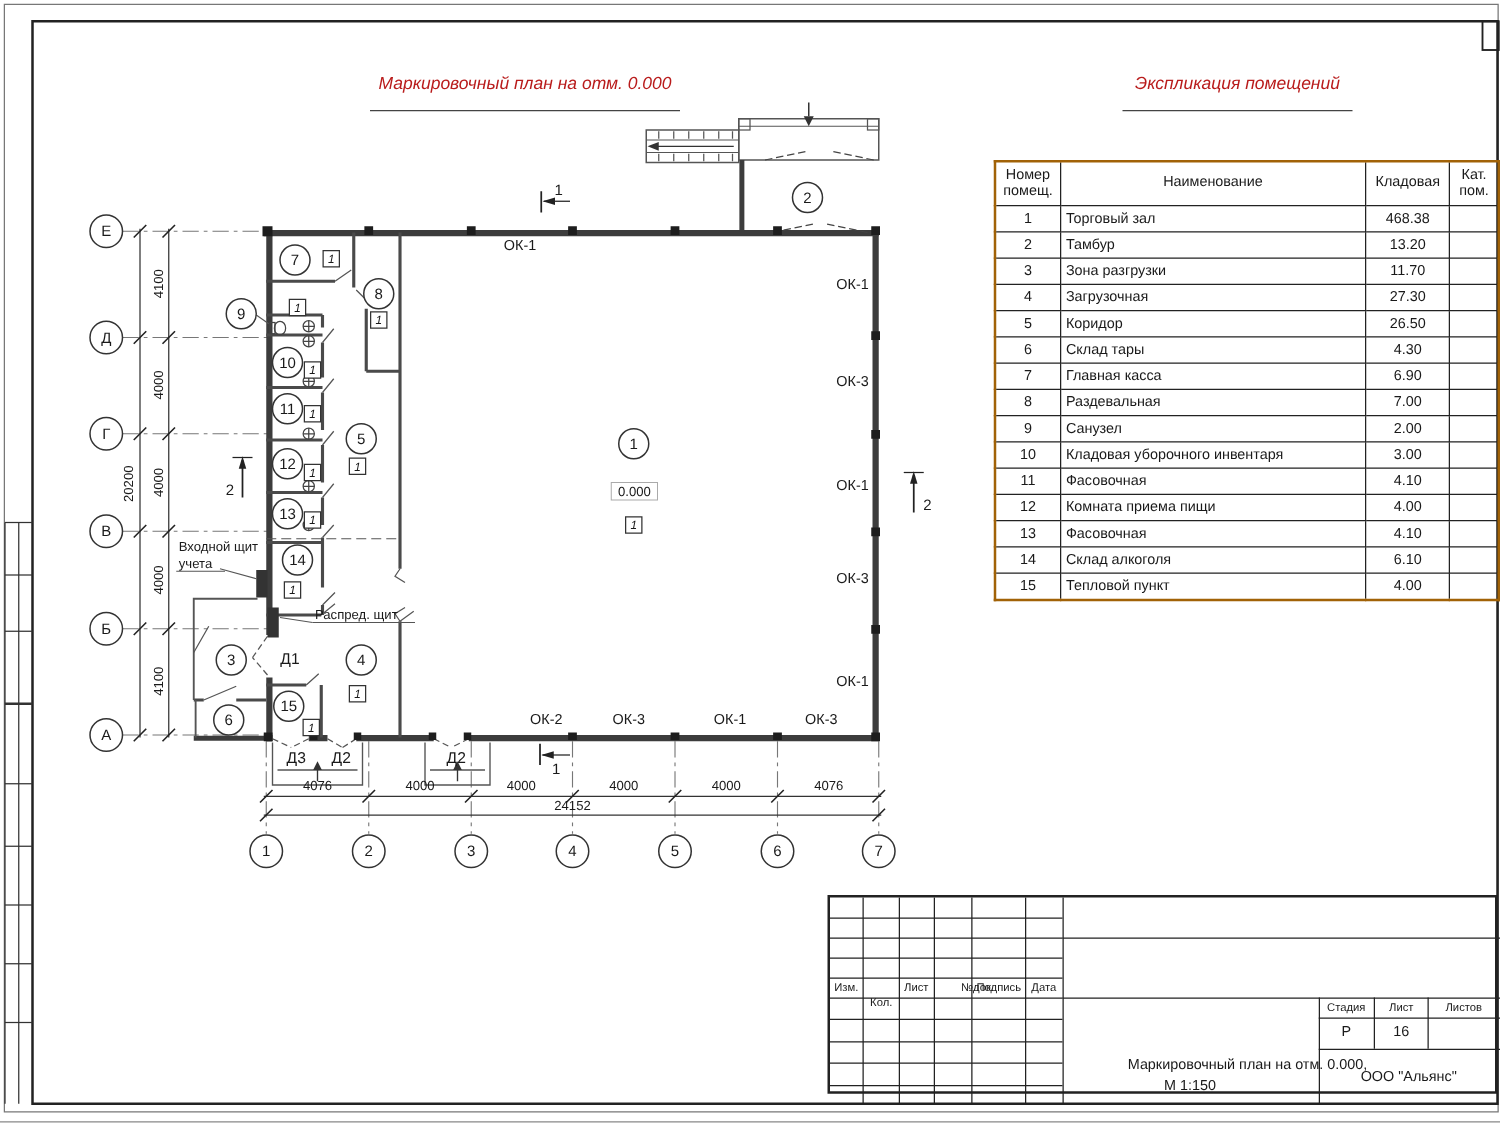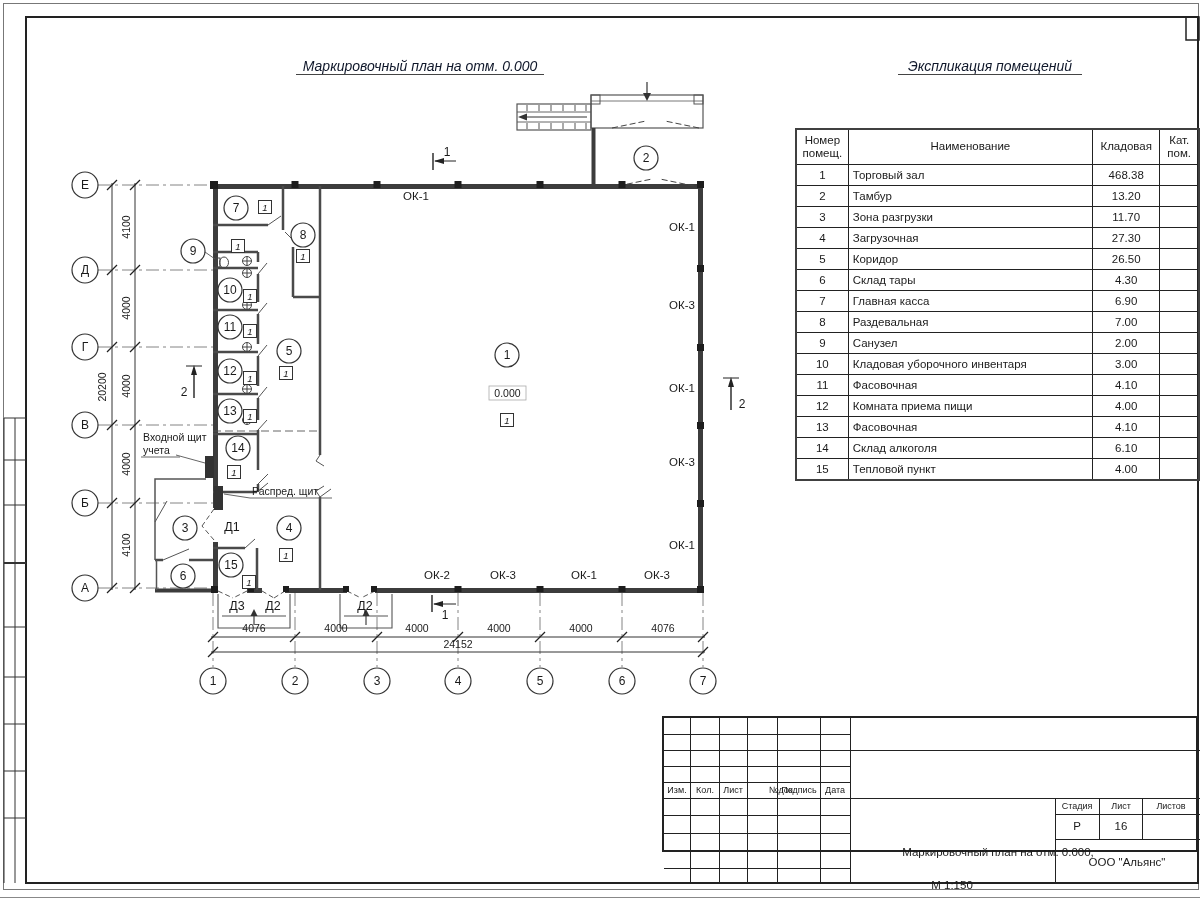--- a/index.html
+++ b/index.html
@@ -1,34 +1,34 @@
 <!DOCTYPE html>
 <html><head>
 <meta charset="utf-8">
 <style>
   html,body{margin:0;padding:0;background:#e8e8e8;}
   .page{position:relative;width:1200px;height:900px;background:#fff;overflow:hidden;
         font-family:"Liberation Sans","DejaVu Sans",sans-serif;color:#1a1a1a;}
   svg text{font-family:"Liberation Sans","DejaVu Sans",sans-serif;fill:#1a1a1a;}
-  .sheet-title{position:absolute;font-style:italic;font-size:14px;color:#0f172a;
-               text-align:center;border-bottom:1.3px solid #444;padding-bottom:0;white-space:nowrap;}
+  .sheet-title{position:absolute;font-style:italic;font-size:14px;color:#b91c1c;
+               text-align:center;border-bottom:1.3px solid #444;padding-bottom:14px;white-space:nowrap;}
   
   .expl{position:absolute;left:795px;top:128px;border-collapse:collapse;table-layout:fixed;}
   .expl td,.expl th{border:1px solid #222;font-weight:normal;font-size:11.5px;
                     padding:0 4px;overflow:hidden;white-space:nowrap;}
-  .expl{border:2px solid #404040;padding-left:24px;}
+  .expl{border:2px solid #a16207;padding-left:24px;}
   .expl thead th{height:34px;text-align:center;line-height:1.15;}
   .expl tbody td{height:20px;}
   .c-num{width:43px;text-align:center;}
   .c-name{width:240px;text-align:left;padding-left:7px;}
   .c-area{width:59px;text-align:center;}
   .c-cat{width:30px;text-align:center;}
   .total-label{text-align:right;padding-right:8px;}
   
-  .tb{position:absolute;left:662px;top:716px;width:536px;height:136px;border:2px solid #222;box-sizing:border-box;}
+  .tb{position:absolute;left:662px;top:716px;width:536px;height:159px;border:2px solid #222;box-sizing:border-box;}
   .tb .ln{position:absolute;background:#222;}
   .tb .lbl{position:absolute;font-size:9px;white-space:nowrap;transform:translate(-50%,-50%);}
   .tb .val{position:absolute;font-size:11.5px;white-space:nowrap;transform:translate(-50%,-50%);}
   .tb .doc{position:absolute;font-size:11.5px;white-space:nowrap;transform:translate(-50%,-50%);text-align:center;}
 </style>
 </head>
 <body>
 
 <div class="page">
 
@@ -514,29 +514,29 @@
 
     <div class="ln" style="left:186px;top:32px;width:350px;height:1px;"></div>
     <div class="ln" style="left:186px;top:80px;width:350px;height:1px;"></div>
     <div class="ln" style="left:391px;top:80px;width:1px;height:85px;"></div>
     <div class="ln" style="left:391px;top:96px;width:145px;height:1px;"></div>
     <div class="ln" style="left:391px;top:121px;width:145px;height:1px;"></div>
     <div class="ln" style="left:435px;top:80px;width:1px;height:41px;"></div>
     <div class="ln" style="left:478px;top:80px;width:1px;height:41px;"></div>
 
     <span class="lbl" style="left:13px;top:72px;">Изм.</span>
-    <span class="lbl" style="left:41px;top:72px;">Кол.</span>
+    <span class="lbl" style="left:41px;top:84px;">Кол.</span>
     <span class="lbl" style="left:69px;top:72px;">Лист</span>
     <span class="lbl" style="left:98px;top:72px;margin-left:20px;">№док.</span>
     <span class="lbl" style="left:135px;top:72px;">Подпись</span>
     <span class="lbl" style="left:171px;top:72px;">Дата</span>
     <span class="lbl" style="left:413px;top:88px;">Стадия</span>
     <span class="lbl" style="left:457px;top:88px;">Лист</span>
     <span class="lbl" style="left:507px;top:88px;">Листов</span>
     <span class="val" style="left:413px;top:108px;">Р</span>
     <span class="val" style="left:457px;top:108px;">16</span>
     <span class="val" style="left:507px;top:108px;"></span>
     <span class="doc" style="left:288px;top:134px;margin-left:46px;">Маркировочный план на отм. 0.000,</span>
-    <span class="doc" style="left:288px;top:151px;margin-top:16px;">М 1:150</span>
+    <span class="doc" style="left:288px;top:151px;">М 1:150</span>
     <span class="doc" style="left:463px;top:144px;">ООО "Альянс"</span>
   </div>
 
 </div>
 
 </body></html>

